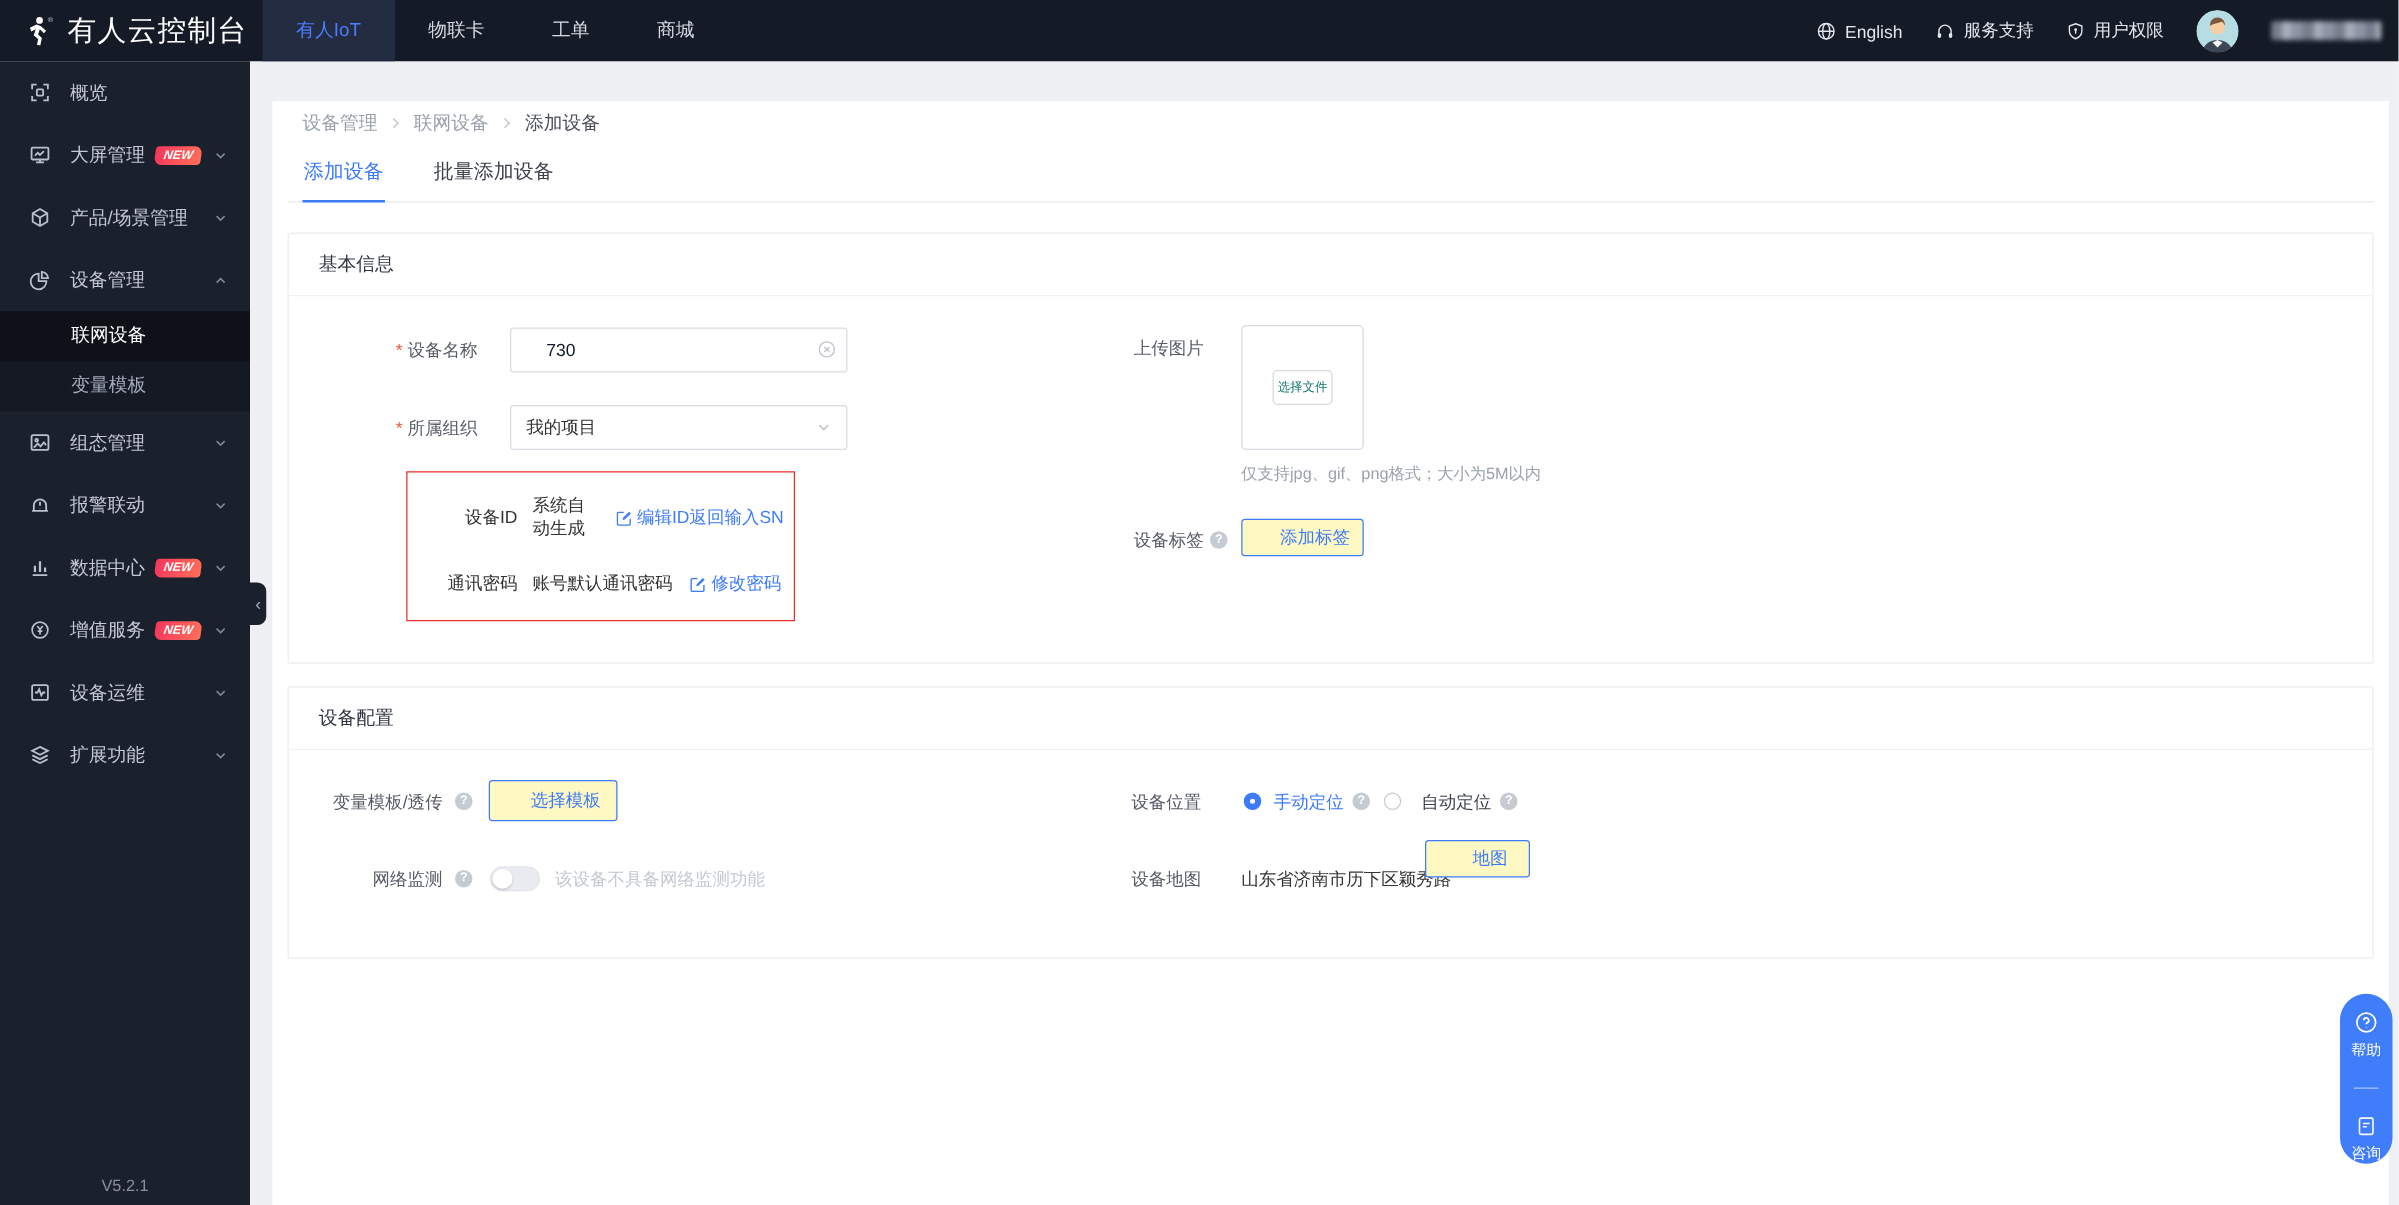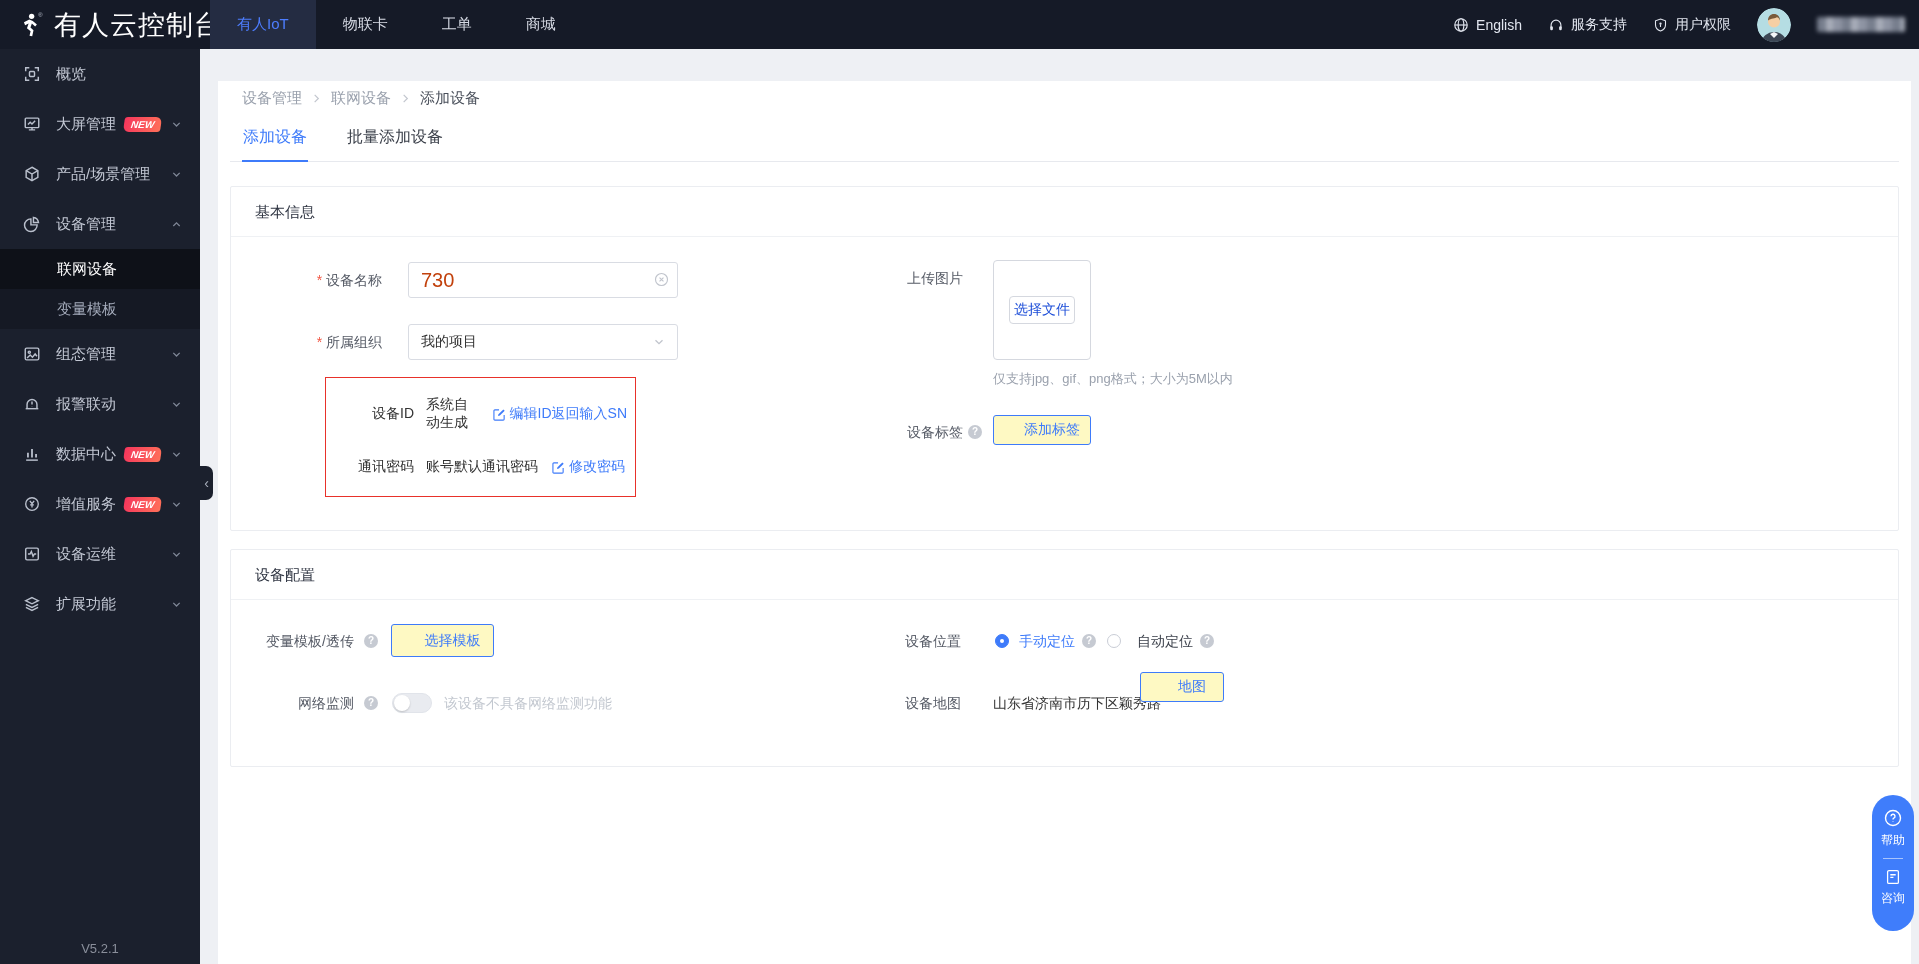--- a/index.html
+++ b/index.html
@@ -2,21 +2,21 @@
 <html><head>
 <meta charset="utf-8">
 <style>
   * { margin:0; padding:0; box-sizing:border-box; }
   body { font-family:"Liberation Sans","DejaVu Sans",sans-serif; }
   .screen{position:relative;width:1919px;height:964px;overflow:hidden;background:#eef0f4;}
 
   
   .topbar{position:absolute;top:0;left:0;width:100%;height:49px;background:#151a27;display:flex;align-items:center;color:#fff;z-index:5;}
   .brand{width:210px;display:flex;align-items:center;padding-left:16px;gap:10px;}
-  .brand-title{font-size:27px;color:#fff;letter-spacing:1px;white-space:nowrap;}
+  .brand-title{font-size:23px;color:#fff;letter-spacing:1px;white-space:nowrap;}
   .topnav{display:flex;height:100%;}
   .nav-item{display:flex;align-items:center;padding:0 27px;font-size:15px;color:#d6dae4;cursor:pointer;}
   .nav-item.active{background:#242c42;color:#4d7dfe;}
   .top-right{margin-left:auto;display:flex;align-items:center;gap:26px;padding-right:14px;font-size:14px;color:#e2e6ef;}
   .tr-item{display:flex;align-items:center;gap:7px;cursor:pointer;}
   .avatar{width:34px;height:34px;border-radius:50%;overflow:hidden;flex:0 0 auto;}
   .blur-name{width:88px;height:15px;border-radius:2px;filter:blur(2.2px);
     background:repeating-linear-gradient(90deg,#777e8d 0 9px,#a8adb9 9px 16px,#8e94a3 16px 25px);}
 
   
@@ -49,33 +49,33 @@
   .section + .section{margin-top:18px;}
   .section-header{height:50px;line-height:50px;padding-left:24px;font-size:15px;color:#2f3542;font-weight:500;border-bottom:1px solid #eff1f4;}
   .section-body{position:relative;}
   .body-basic{height:293px;}
   .body-config{height:166px;}
 
   .flabel{position:absolute;font-size:14px;color:#565b66;line-height:20px;white-space:nowrap;}
   .req::before{content:'* ';color:#f25643;}
   .r-align{text-align:right;}
   .input-wrap{position:absolute;width:270px;height:36px;}
-  .input-wrap input{width:100%;height:100%;border:1px solid #d9dce3;border-radius:3px;font-size:20px;color:#c2410c;padding:0 30px 0 12px;font-family:inherit;outline:none;}
+  .input-wrap input{width:100%;height:100%;border:1px solid #d9dce3;border-radius:3px;font-size:14px;color:#0f172a;padding:0 30px 0 28px;font-family:inherit;outline:none;}
   .clear-icon{position:absolute;right:9px;top:10px;display:flex;cursor:pointer;}
   .select{position:absolute;width:270px;height:36px;border:1px solid #d9dce3;border-radius:3px;background:#fff;font-size:14px;color:#333;display:flex;align-items:center;padding:0 12px;cursor:pointer;}
   .select .sel-chevron{margin-left:auto;display:flex;color:#c0c4cc;}
 
   .redbox{position:absolute;left:94px;top:140px;width:311px;height:120px;border:1px solid #e8312a;}
   .rb-row{position:absolute;left:10px;right:8px;display:flex;align-items:center;font-size:14px;color:#333;}
   .rb-label{width:78px;text-align:right;margin-right:12px;flex:0 0 auto;}
   .blue-link{color:#3e7bfa;display:inline-flex;align-items:center;gap:4px;cursor:pointer;font-size:14px;white-space:nowrap;justify-content:center;}
   .ml14{margin-left:14px;} .mlauto{margin-left:auto;}
 
   .upload-box{position:absolute;left:762px;top:23px;width:98px;height:100px;border:1px solid #d5d8df;border-radius:4px;background:#fff;display:flex;align-items:center;justify-content:center;}
-  .choose-file-btn{width:66px;height:28px;border:1px solid #d5d8df;border-radius:4px;background:#fff;color:#1d4ed8;font-size:14px;cursor:pointer;font-family:inherit;}
+  .choose-file-btn{width:48px;height:28px;border:1px solid #d5d8df;border-radius:4px;background:#fff;color:#0f766e;font-size:10px;cursor:pointer;font-family:inherit;}
   .hint{position:absolute;font-size:13px;color:#9aa1ad;white-space:nowrap;}
   .btn-blue-outline{position:absolute;border:1px solid #3e7bfa;color:#3e7bfa;background:#fef9c3;border-radius:3px;font-size:14px;cursor:pointer;font-family:inherit;padding-left:20px;}
   .q-icon{position:absolute;width:14px;height:14px;border-radius:50%;background:#c6cad2;display:inline-block;cursor:pointer;}
   .q-icon::after{content:'?';display:block;color:#fff;font-size:10px;font-weight:bold;text-align:center;line-height:14px;}
 
   .toggle{position:absolute;width:40px;height:20px;border-radius:10px;background:#e9ebf0;border:1px solid #e1e4ea;cursor:pointer;}
   .toggle::after{content:'';position:absolute;left:1px;top:1px;width:16px;height:16px;border-radius:50%;background:#fff;box-shadow:0 1px 2px rgba(0,0,0,.18);}
   .dis-text{position:absolute;font-size:14px;color:#c3c8d0;line-height:20px;white-space:nowrap;}
 
   .radio{position:absolute;width:14px;height:14px;border-radius:50%;cursor:pointer;}
@@ -83,21 +83,21 @@
   .radio.sel::after{content:'';position:absolute;left:4px;top:4px;width:4px;height:4px;border-radius:50%;background:#fff;}
   .radio.unsel{background:#fff;border:1px solid #c9cdd6;}
   .opt-label{position:absolute;font-size:14px;line-height:20px;cursor:pointer;white-space:nowrap;}
   .opt-blue{color:#3e7bfa;} .opt-dark{color:#3c414b;}
   .addr{position:absolute;font-size:14px;color:#333;line-height:20px;white-space:nowrap;}
 
   .save-row{position:relative;height:30px;margin-top:23px;}
   .save-btn{position:absolute;left:650px;top:0;width:100px;height:30px;background:#4a7df8;border:none;border-radius:3px;color:#fff;font-size:15px;cursor:pointer;font-family:inherit;}
 
   
-  .float-pill{position:absolute;left:1872px;top:795px;width:42px;height:136px;background:#3f7dfb;border-radius:21px;z-index:7;display:flex;flex-direction:column;align-items:center;padding-top:13px;color:#fff;}
+  .float-pill{position:absolute;left:1872px;top:795px;width:42px;height:136px;background:#3f7dfb;border-radius:21px;z-index:7;display:flex;flex-direction:column;align-items:center;padding-top:13px;color:#fff;justify-content:space-between;}
   .fp-label{font-size:12px;margin-top:4px;}
   .fp-div{width:20px;height:1px;background:rgba(255,255,255,.55);margin:9px 0;}
   .fp-item{display:flex;flex-direction:column;align-items:center;cursor:pointer;}
 
   svg{display:block;}
 </style>
 </head>
 <body>
 
 <div class="screen">

